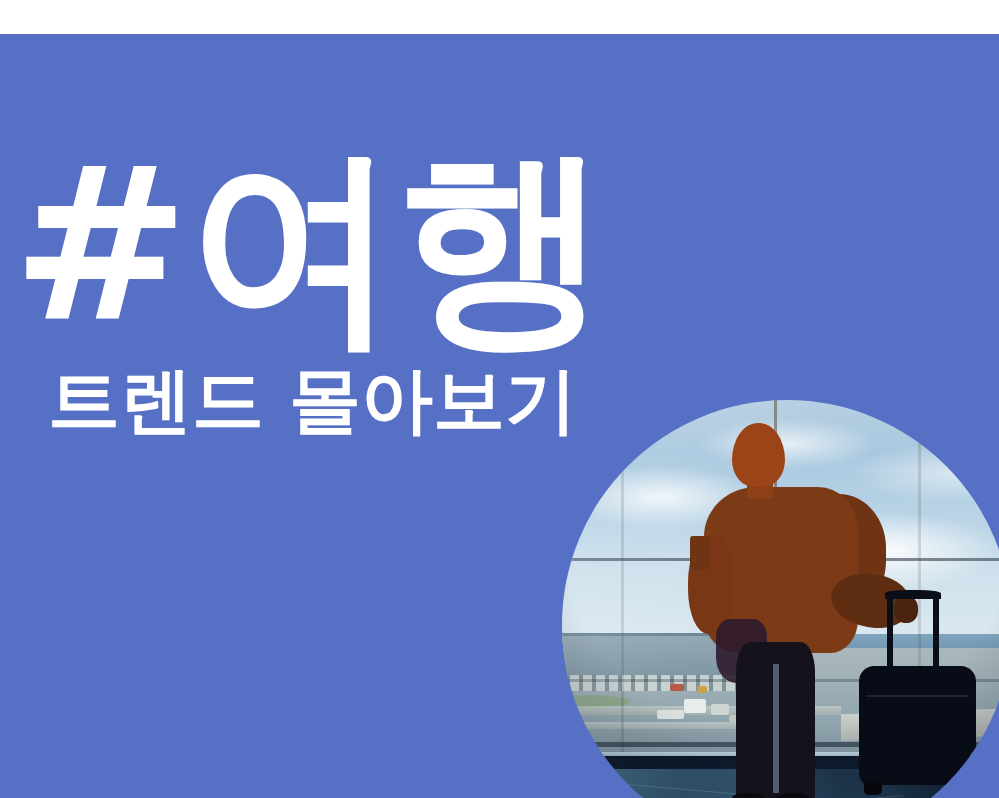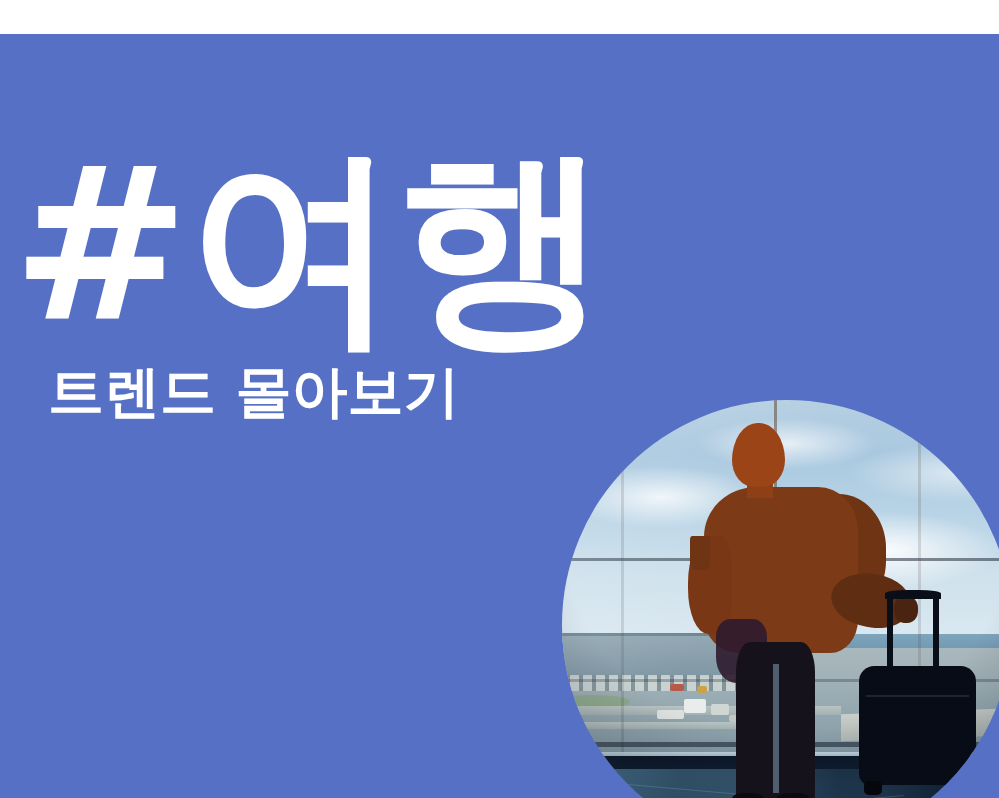--- a/index.html
+++ b/index.html
@@ -31,21 +31,21 @@
     font-size: 212px;
     line-height: 0.98;
     font-weight: 700;
     letter-spacing: -2px;
     color: #ffffff;
     white-space: nowrap;
     font-family: "DejaVu Sans", "Liberation Sans", sans-serif;
   }
   .sub-title {
     margin: 14px 0 0 36px;
-    font-size: 56px;
+    font-size: 72px;
     line-height: 1.0;
     font-weight: 700;
     letter-spacing: 0px;
     color: #ffffff;
     white-space: nowrap;
     font-family: "DejaVu Sans", "Liberation Sans", sans-serif;
   }
 
   
   .photo-circle {

